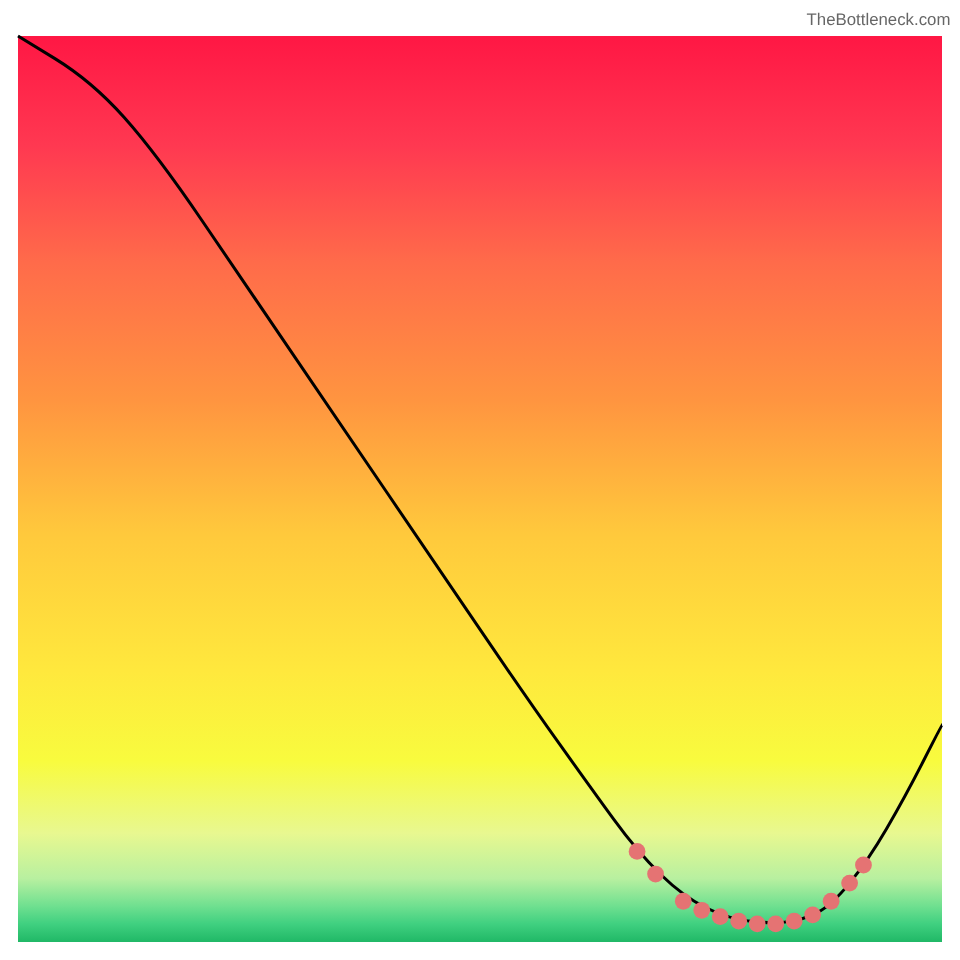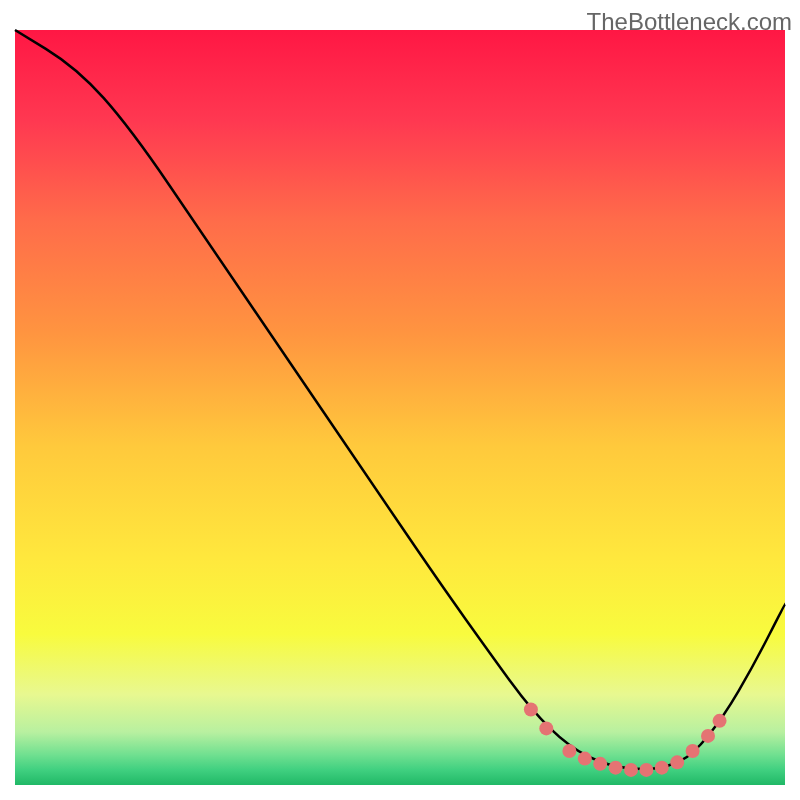--- a/index.html
+++ b/index.html
@@ -13,21 +13,21 @@
   .chart-container {
     width: 800px;
     height: 800px;
     position: relative;
   }
   .watermark {
     position: absolute;
     top: 8px;
     right: 8px;
     color: #666;
-    font-size: 24px;
+    font-size: 14px;
     font-weight: normal;
     z-index: 10;
   }
   svg {
     display: block;
   }
 </style>
 </head>
 <body>
 

